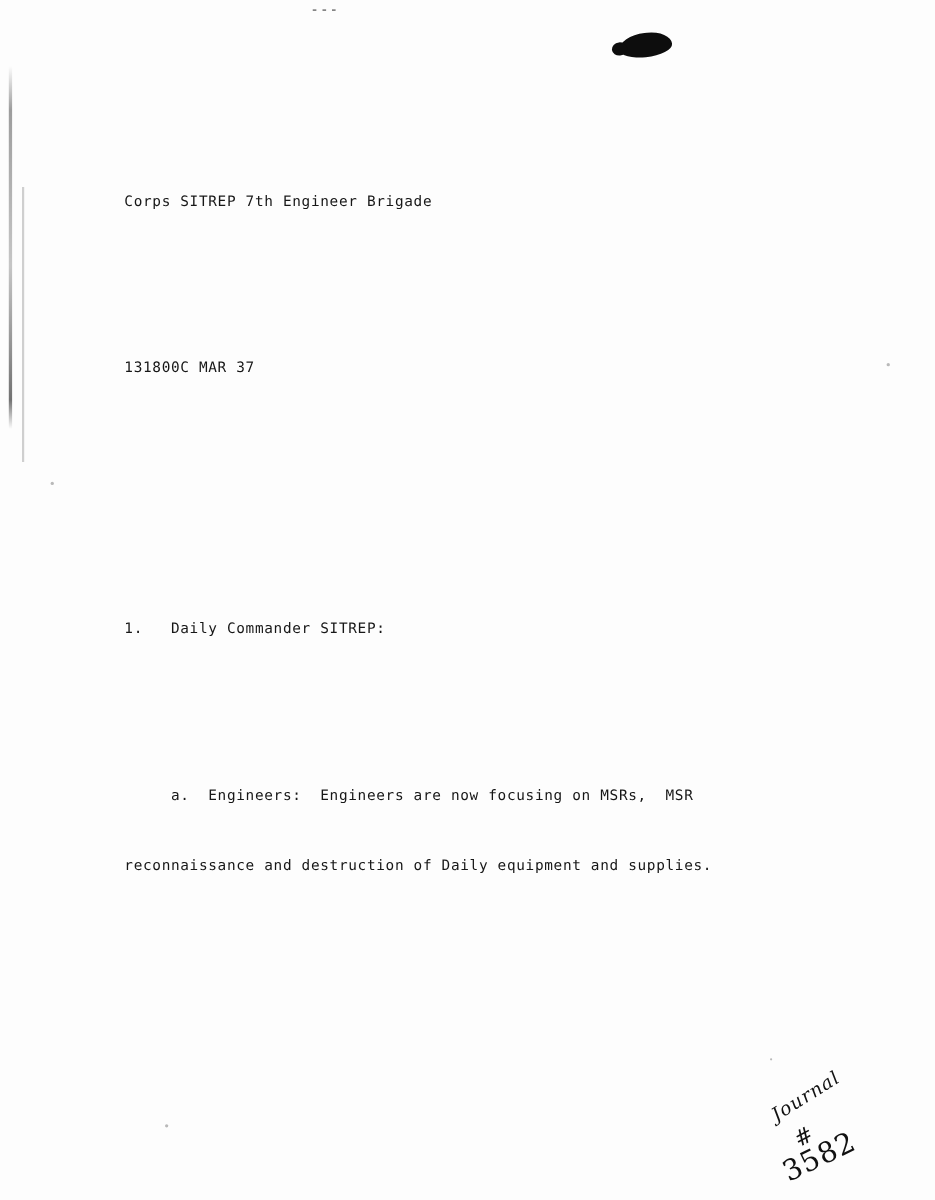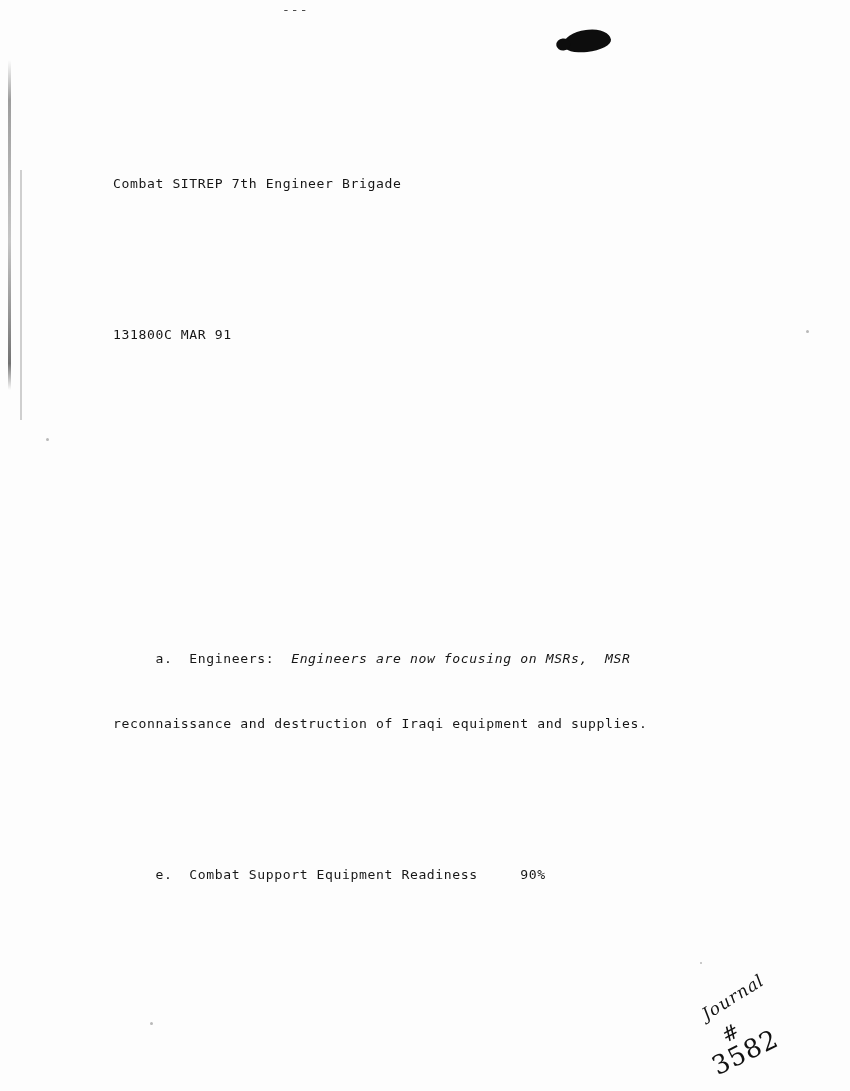--- a/index.html
+++ b/index.html
@@ -75,21 +75,21 @@
     width: 660px;
     font-size: 13.1px;
     line-height: 21.6px;
     letter-spacing: 0.6px;
     white-space: pre;
   }
 
   .line { white-space: pre; }
   .blank { height: 21.6px; }
 
-  .italic { font-style: italic; }
+  .italic { }
 
   
   .handwriting {
     position: absolute;
     right: 38px;
     bottom: 10px;
     width: 120px;
     height: 100px;
     font-family: "DejaVu Serif", serif;
     color: #111;
@@ -131,35 +131,35 @@
   <div class="top-dashes">---</div>
   <div class="blob"></div>
 
   <div class="speck" style="left:46px; top:438px; width:3px; height:3px;"></div>
   <div class="speck" style="left:806px; top:330px; width:3px; height:3px;"></div>
   <div class="speck" style="left:150px; top:1022px; width:3px; height:3px;"></div>
   <div class="speck" style="left:700px; top:962px; width:2px; height:2px;"></div>
 
   <div class="doc">
 
-    <div class="line">Combat SITREP 7th Engineer Brigade</div>
-    <div class="blank"></div>
-
-    <div class="line">131800C MAR 91</div>
-    <div class="blank"></div>
-
-    <div class="blank"></div>
-
+    <div class="line">Corps SITREP 7th Engineer Brigade</div>
+    <div class="blank"></div>
+
+    <div class="line">131800C MAR 37</div>
+    <div class="blank"></div>
+
+    <div class="blank"></div>
+
+    <div class="line">1.   Daily Commander SITREP:</div>
     <div class="blank"></div>
 
     <div class="line"><span>     a.  Engineers:  </span><span class="italic">Engineers are now focusing on MSRs,  MSR</span></div>
-    <div class="line">reconnaissance and destruction of Iraqi equipment and supplies.</div>
-    <div class="blank"></div>
-
-    <div class="line">     e.  Combat Support Equipment Readiness     90%</div>
+    <div class="line">reconnaissance and destruction of Daily equipment and supplies.</div>
+    <div class="blank"></div>
+
     <div class="blank"></div>
 
     
     
 
     
     
     
     
 

